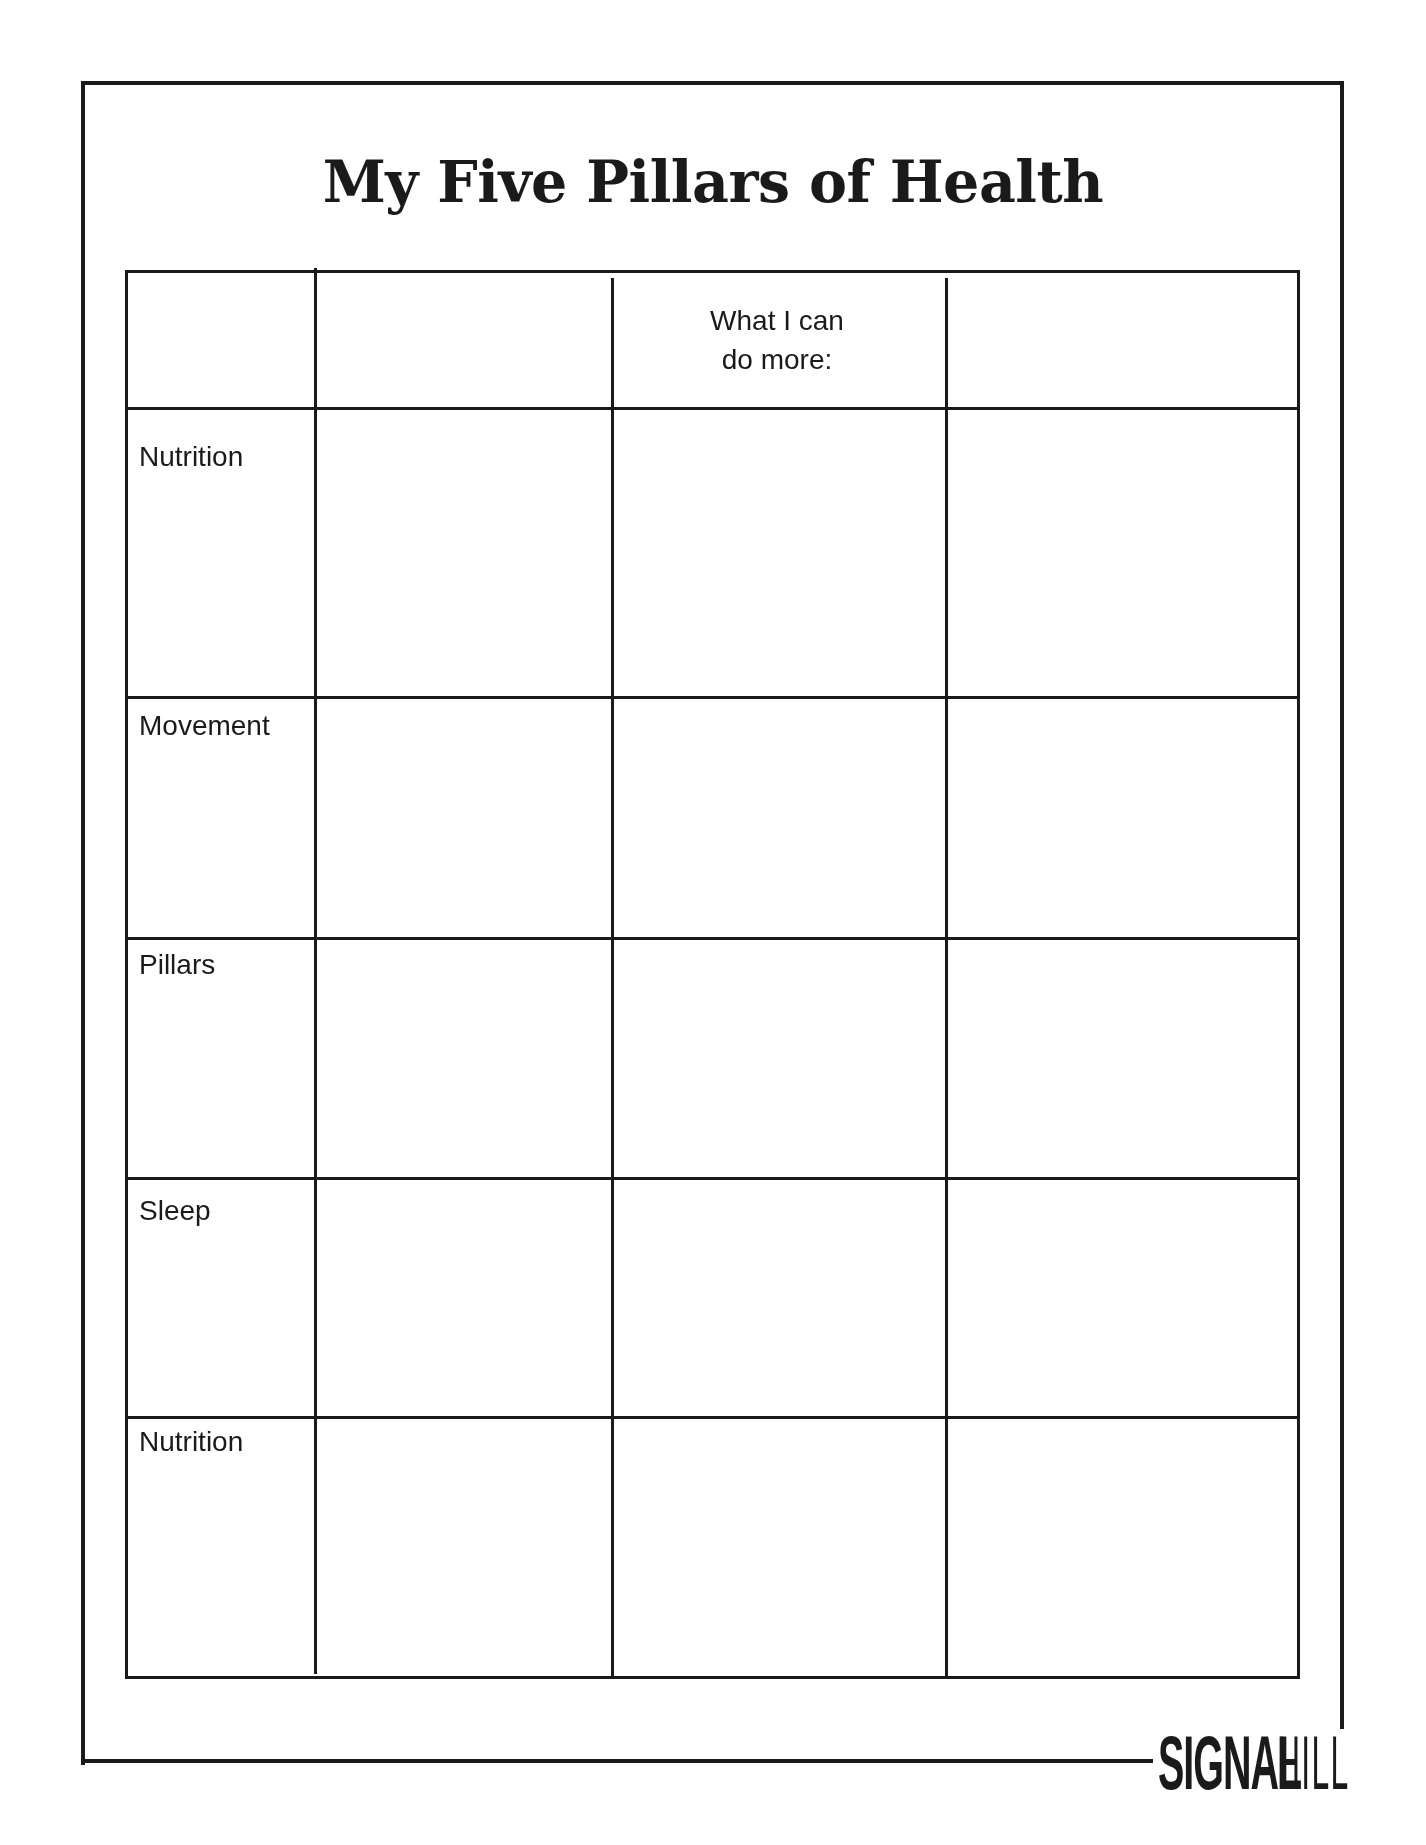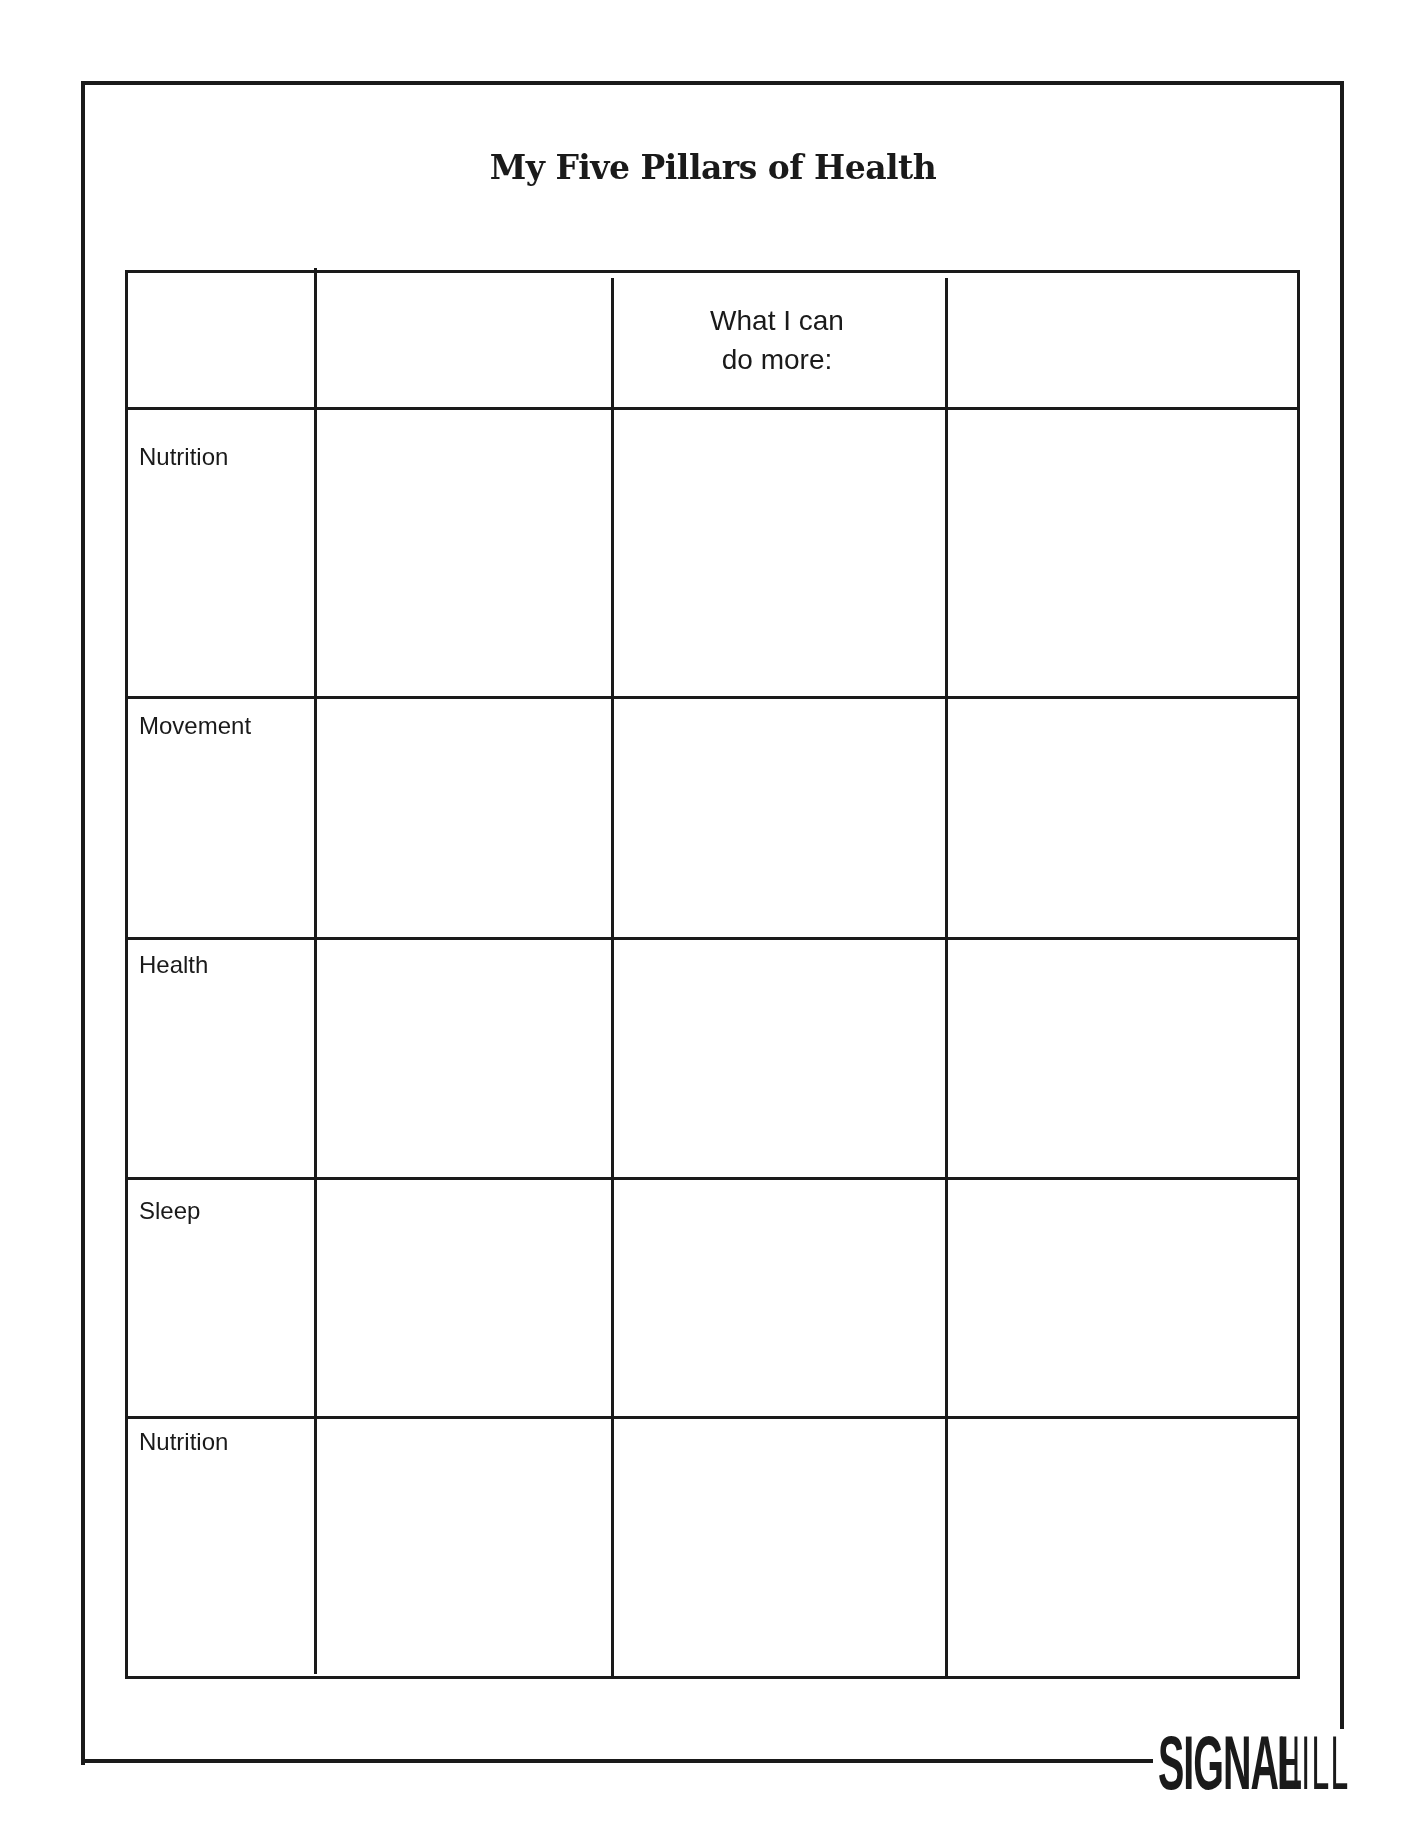--- a/index.html
+++ b/index.html
@@ -26,21 +26,21 @@
     .frame-right  { left: 1340px; top: 81px;  width: 4px;    height: 1648px; }
 
     .title {
       position: absolute;
       left: 0;
       width: 1426px;
       top: 148px;
       text-align: center;
       font-family: "DejaVu Serif", "Liberation Serif", serif;
       font-weight: bold;
-      font-size: 33px;
+      font-size: 57px;
       letter-spacing: -0.5px;
       color: #1a1a1a;
       margin: 0;
     }
 
     
     .pillars-table {
       position: absolute;
       left: 125px;
       top: 270px;
@@ -65,21 +65,21 @@
       justify-content: center;
       text-align: center;
       font-size: 28px;
       line-height: 39px;
       color: #1a1a1a;
       white-space: pre-line;
     }
     .row-label {
       position: absolute;
       left: 11px;
-      font-size: 24px;
+      font-size: 28px;
       line-height: 32px;
       color: #1a1a1a;
       white-space: nowrap;
     }
     .cell {
       position: absolute;
     }
 
     
     .logo {
@@ -135,21 +135,21 @@
   <div class="hline" style="top:664px;"></div>
   <div class="hline" style="top:904px;"></div>
   <div class="hline" style="top:1143px;"></div>
 
   <div class="header-cell" style="left:0; width:186px;"></div>
   <div class="header-cell" style="left:486px; width:326px;">What I can
 do more:</div>
 
   <div class="row-label" style="top:168px;">Nutrition</div>
   <div class="row-label" style="top:437px;">Movement</div>
-  <div class="row-label" style="top:676px;">Health</div>
+  <div class="row-label" style="top:676px;">Pillars</div>
   <div class="row-label" style="top:922px;">Sleep</div>
   <div class="row-label" style="top:1153px;">Nutrition</div>
 
   <div class="cell" style="left:189px; top:137px; width:294px; height:286px;"></div>
   <div class="cell" style="left:486px; top:137px; width:331px; height:286px;"></div>
   <div class="cell" style="left:820px; top:137px; width:349px; height:286px;"></div>
 
   <div class="cell" style="left:189px; top:426px; width:294px; height:238px;"></div>
   <div class="cell" style="left:486px; top:426px; width:331px; height:238px;"></div>
   <div class="cell" style="left:820px; top:426px; width:349px; height:238px;"></div>

